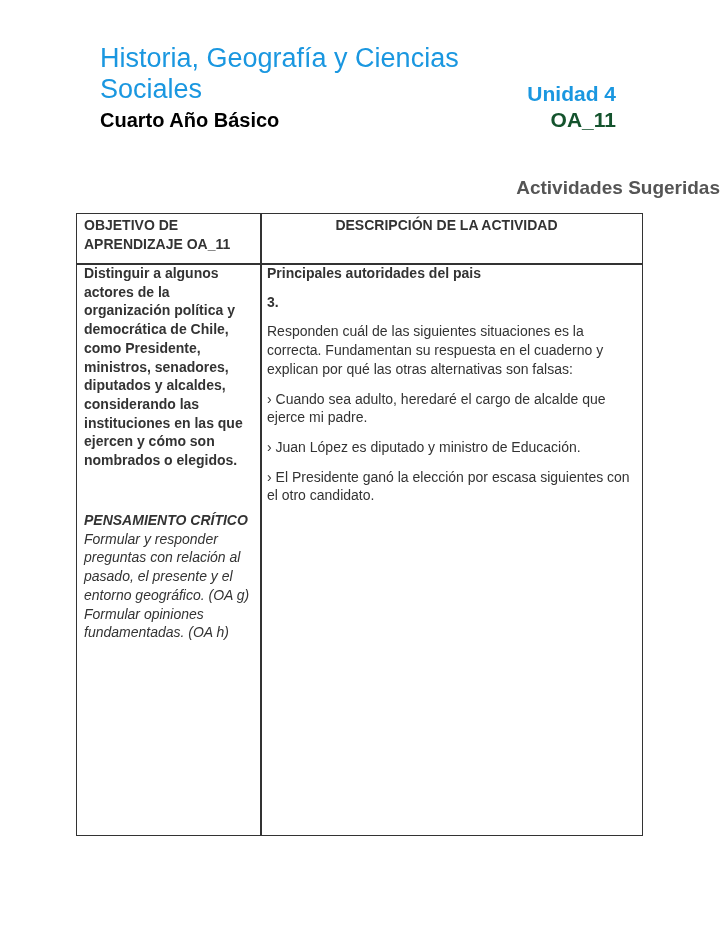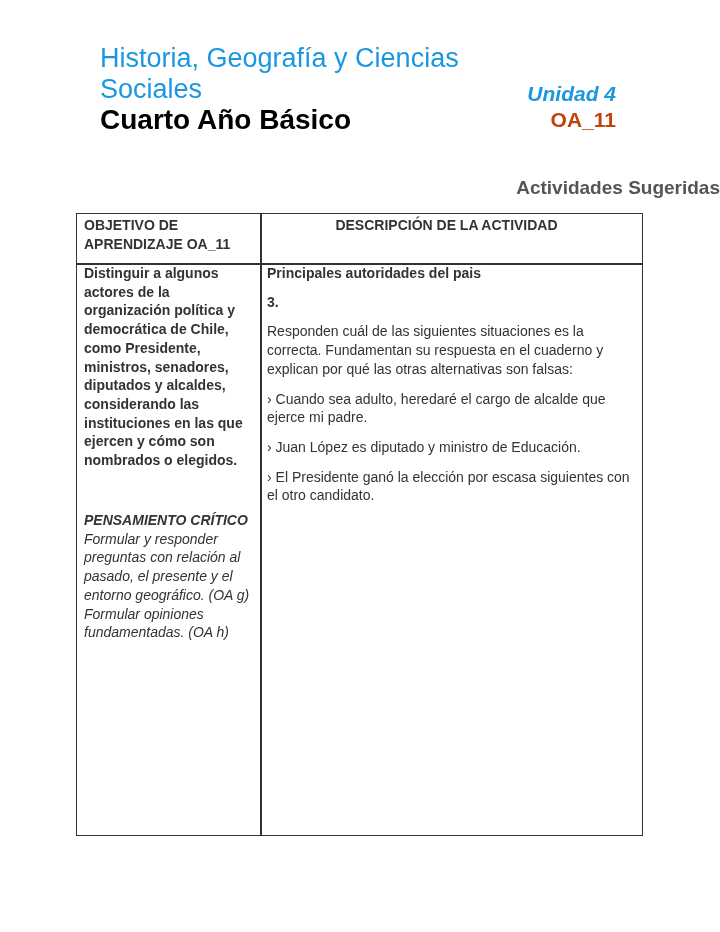--- a/index.html
+++ b/index.html
@@ -1,20 +1,20 @@
 <!DOCTYPE html>
 <html><head>
 <meta charset="utf-8">
 <style>
   html, body { margin: 0; padding: 0; background: #ffffff; }
   body { width: 720px; height: 932px; position: relative; font-family: "Liberation Sans", sans-serif; color: #333333; overflow: hidden; }
   .title { position: absolute; left: 100px; top: 43px; font-size: 27px; font-weight: normal; color: #1a97e0; line-height: 31px; }
-  .unidad { position: absolute; right: 104px; top: 82px; font-size: 21px; font-weight: bold; color: #1a97e0; line-height: 24px; text-align: center; font-style: italic; }
-  .oa { position: absolute; right: 104px; top: 108px; font-size: 21px; font-weight: bold; color: #c2410c; line-height: 24px; text-align: right; }
-  .course { position: absolute; left: 100px; top: 108px; font-size: 28px; font-weight: bold; color: #000000; line-height: 24px; }
+  .unidad { position: absolute; right: 104px; top: 82px; font-size: 21px; font-weight: bold; color: #1a97e0; line-height: 24px; text-align: center; }
+  .oa { position: absolute; right: 104px; top: 108px; font-size: 21px; font-weight: bold; color: #14532d; line-height: 24px; text-align: right; }
+  .course { position: absolute; left: 100px; top: 108px; font-size: 20px; font-weight: bold; color: #000000; line-height: 24px; }
   .section-title { position: absolute; left: 0; width: 720px; top: 177px; text-align: right; font-size: 19px; font-weight: bold; color: #555555; }
   .table { position: absolute; left: 76px; top: 213px; width: 567px; height: 623px; border: 1.5px solid #333333; box-sizing: border-box; }
   .vline { position: absolute; left: 183px; top: 0; bottom: 0; width: 1.5px; background: #333333; }
   .hline { position: absolute; left: 0; right: 0; top: 49px; height: 1.5px; background: #333333; }
   .cell-text { position: absolute; font-size: 14px; line-height: 18.7px; color: #333333; }
   .bold { font-weight: bold; }
   .h-left { left: 7px; top: 2px; width: 170px; }
   .h-right { left: 182px; top: 2px; width: 375px; text-align: center; }
   .obj { left: 7px; top: 50px; width: 172px; }
   .pc { left: 7px; top: 297px; width: 172px; font-style: italic; }

